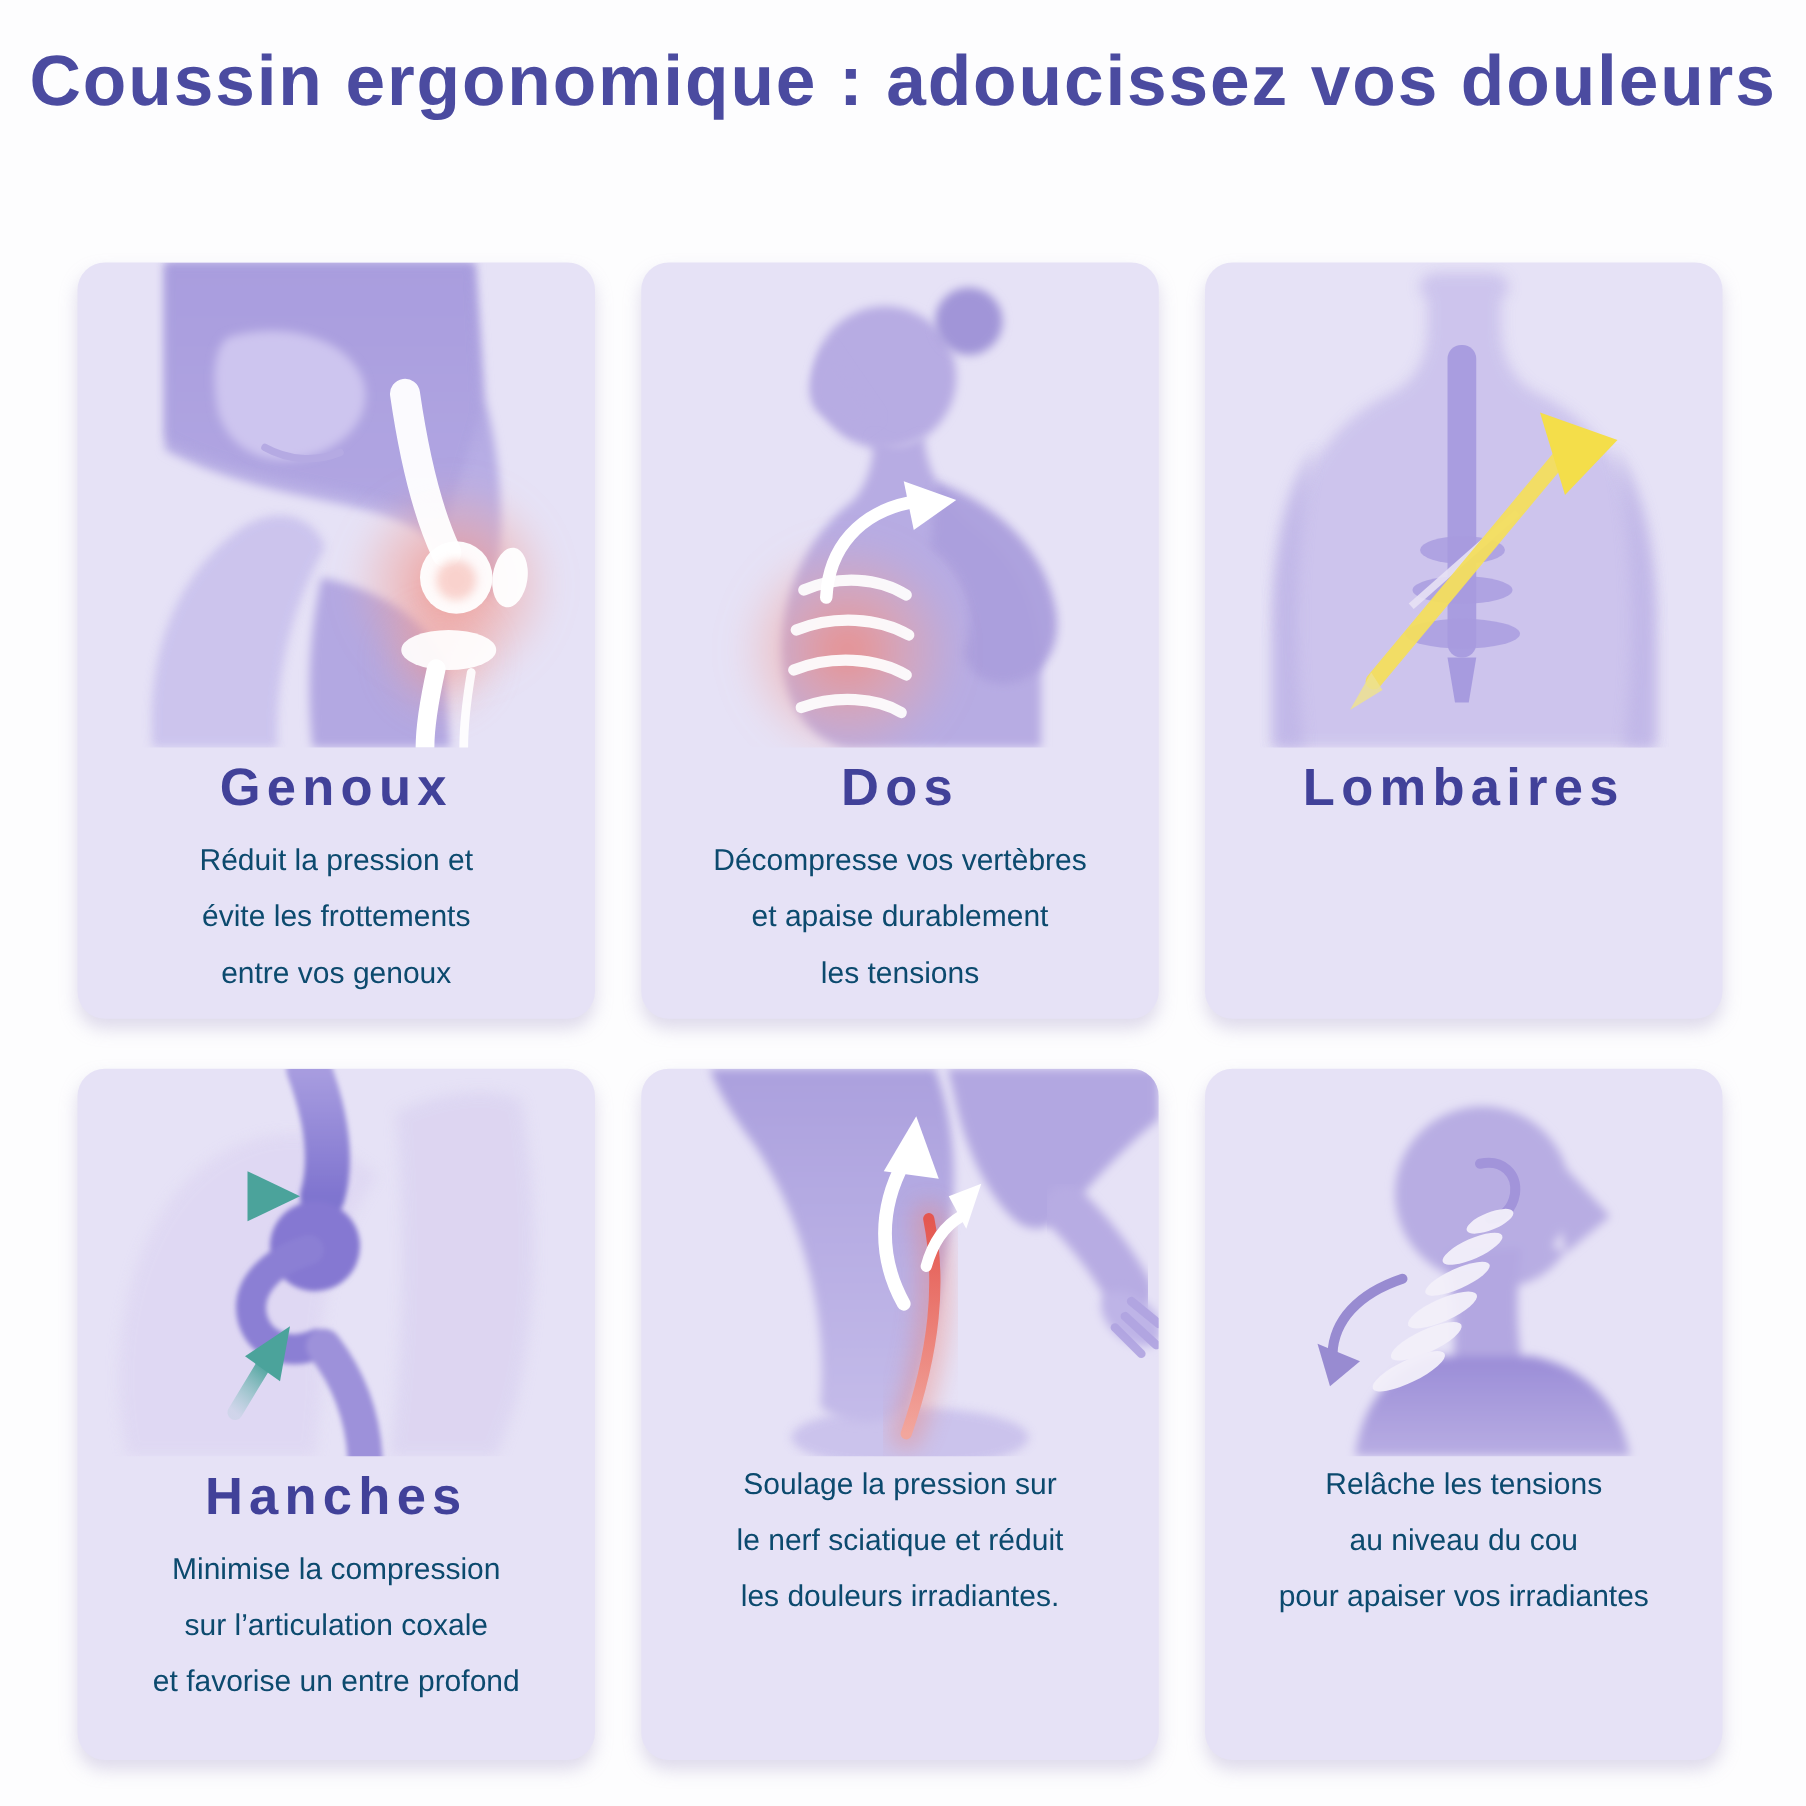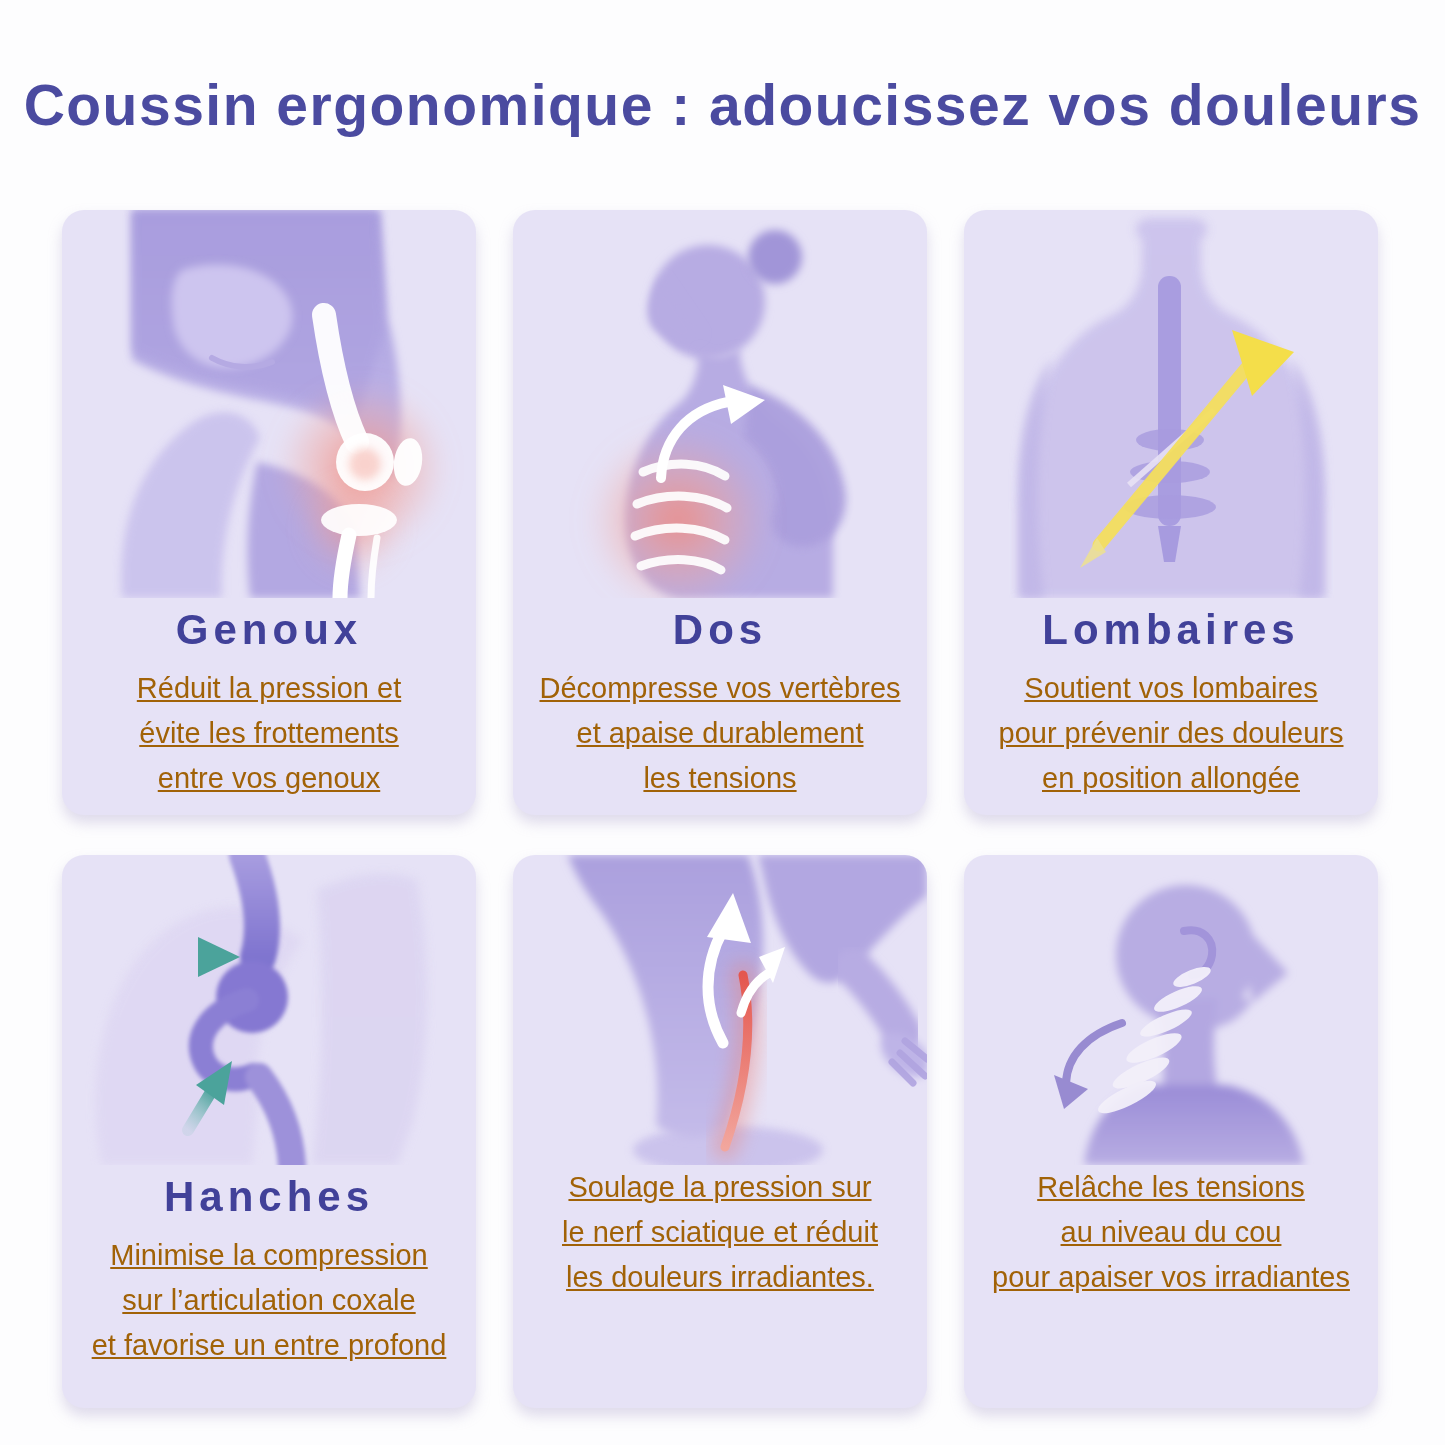--- a/index.html
+++ b/index.html
@@ -6,21 +6,21 @@
   html,body { margin:0; padding:0; }
   body {
     width:1445px; height:1445px;
     background:#fdfdfe;
     font-family:"Liberation Sans", sans-serif;
     position:relative;
     overflow:hidden;
   }
   .page-title {
     margin:0;
-    padding-top:72px;
+    padding-top:32px;
     text-align:center;
     font-size:57px;
     font-weight:bold;
     letter-spacing:1.5px;
     color:#4b4ba0;
   }
   .grid {
     position:absolute;
     left:62px; top:210px;
     display:grid;
@@ -44,26 +44,25 @@
   .card h2 {
     margin:8px 0 12px 0;
     font-size:42px;
     font-weight:bold;
     letter-spacing:5px;
     color:#414199;
     text-align:center;
   }
   .card p {
     margin:0;
-    font-size:29px;
+    font-size:24px;
     line-height:45px;
-    color:#a16207;
+    color:#0c4a6e;
     text-align:center;
     white-space:pre-line;
-    text-decoration:underline;
   }
   svg { display:block; }
 </style>
 </head>
 <body>
 
 <h1 class="page-title">Coussin ergonomique : adoucissez vos douleurs</h1>
 
 <div class="grid">
 
@@ -176,23 +175,20 @@
       <g stroke="#e8e2f5" stroke-width="6" opacity="0.9">
         <path d="M250 200 L165 275"></path>
       </g>
       <g>
         <path d="M135 335 L285 155" stroke="#f4df5e" stroke-width="13" stroke-linecap="round" opacity="0.95"></path>
         <path d="M268 120 L330 142 L288 186 Z" fill="#f4de4a"></path>
         <path d="M142 342 L116 358 L133 328 Z" fill="#ede28f" opacity="0.85"></path>
       </g>
     </svg>
     <h2>Lombaires</h2>
-    <p>Soutient vos lombaires
-pour prévenir des douleurs
-en position allongée</p>
   </div>
 
   <div class="card row2">
     <svg class="illo" viewBox="0 0 414 310">
       <defs>
         <linearGradient id="g4bone" x1="0" y1="0" x2="0" y2="1">
           <stop offset="0%" stop-color="#a89de0"></stop>
           <stop offset="100%" stop-color="#7f74cf"></stop>
         </linearGradient>
         <linearGradient id="g4teal1" x1="0" y1="0" x2="1" y2="0">

